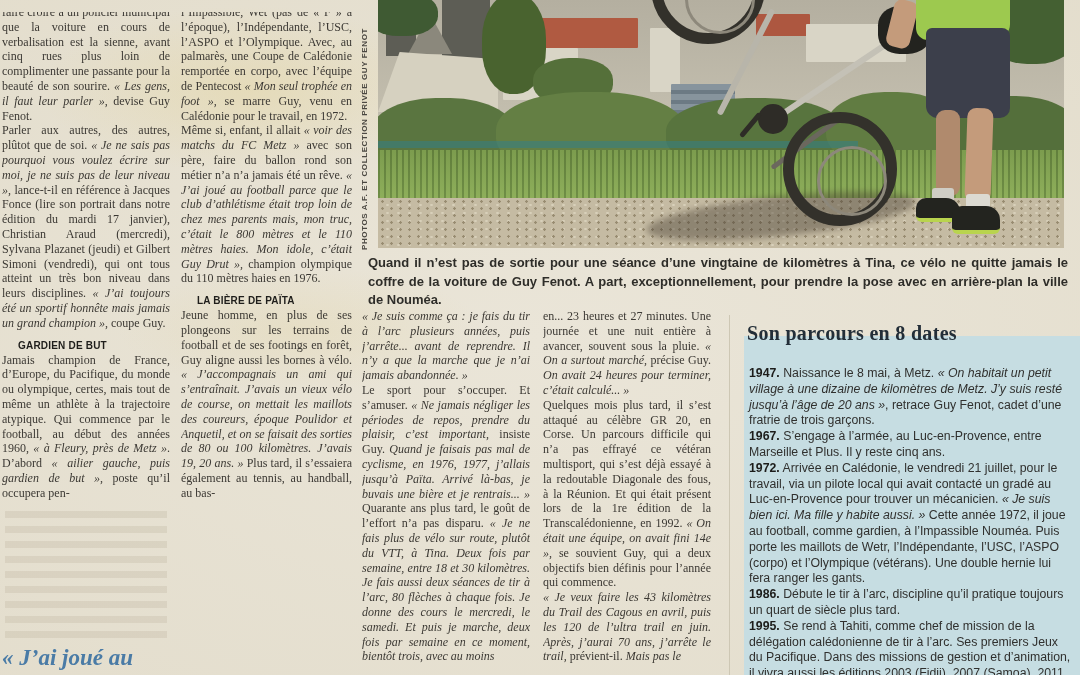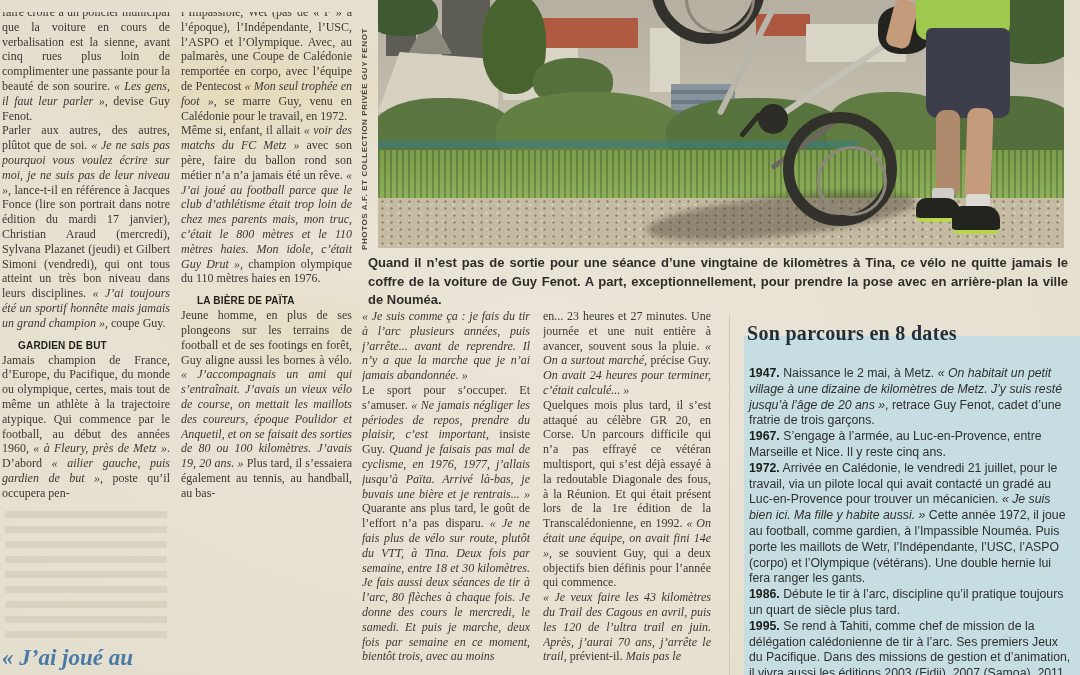--- a/index.html
+++ b/index.html
@@ -170,22 +170,22 @@
     <div class="sock" style="left:588px;top:194px;width:24px;height:16px;"></div>
     <div class="shoe" style="left:538px;top:198px;width:44px;height:20px;"></div>
     <div class="shoe" style="left:574px;top:206px;width:48px;height:24px;"></div>
   </div>
 
   <div id="credit">PHOTOS A.F. ET COLLECTION PRIVÉE GUY FENOT</div>
   <div id="caption">Quand il n’est pas de sortie pour une séance d’une vingtaine de kilomètres à Tina, ce vélo ne quitte jamais le coffre de la voiture de Guy Fenot. A part, exceptionnellement, pour prendre la pose avec en arrière-plan la ville de Nouméa.</div>
 
   <div id="sidebar">
     <div class="entries">
-      <p><span class="yr">1947.</span><span><span> Naissance le 2 mai, à Metz. </span><span class="it">« On habitait un petit village à une dizaine de kilomètres de Metz. J’y suis resté jusqu’à l’âge de 20 ans »</span><span>, retrace Guy Fenot, cadet d’une fratrie de trois garçons.</span></span></p>
-      <p><span class="yr">1967.</span><span><span> S’engage à l’armée, au Luc-en-Provence, entre Marseille et Nice. Il y reste cinq ans.</span></span></p>
+      <p><span class="yr">1947.</span><span><span> Naissance le 8 mai, à Metz. </span><span class="it">« On habitait un petit village à une dizaine de kilomètres de Metz. J’y suis resté jusqu’à l’âge de 20 ans »</span><span>, retrace Guy Fenot, cadet d’une fratrie de trois garçons.</span></span></p>
+      <p><span class="yr">1967.</span><span><span> S’engage à l’armée, au Luc-en-Provence, entre Marseille et Plus. Il y reste cinq ans.</span></span></p>
       <p><span class="yr">1972.</span><span><span> Arrivée en Calédonie, le vendredi 21 juillet, pour le travail, via un pilote local qui avait contacté un gradé au Luc-en-Provence pour trouver un mécanicien. </span><span class="it">« Je suis bien ici. Ma fille y habite aussi. »</span><span> Cette année 1972, il joue au football, comme gardien, à l’Impassible Nouméa. Puis porte les maillots de Wetr, l’Indépendante, l’USC, l’ASPO (corpo) et l’Olympique (vétérans). Une double hernie lui fera ranger les gants.</span></span></p>
       <p><span class="yr">1986.</span><span><span> Débute le tir à l’arc, discipline qu’il pratique toujours un quart de siècle plus tard.</span></span></p>
       <p><span class="yr">1995.</span><span><span> Se rend à Tahiti, comme chef de mission de la délégation calédonienne de tir à l’arc. Ses premiers Jeux du Pacifique. Dans des missions de gestion et d’animation, il vivra aussi les éditions 2003 (Fidji), 2007 (Samoa), 2011 (Nouméa) et 2015 (Papouasie).</span></span></p>
 
     </div>
   </div>
   <div id="sidebar-title">Son parcours en 8 dates</div>
 
 </div>
 

